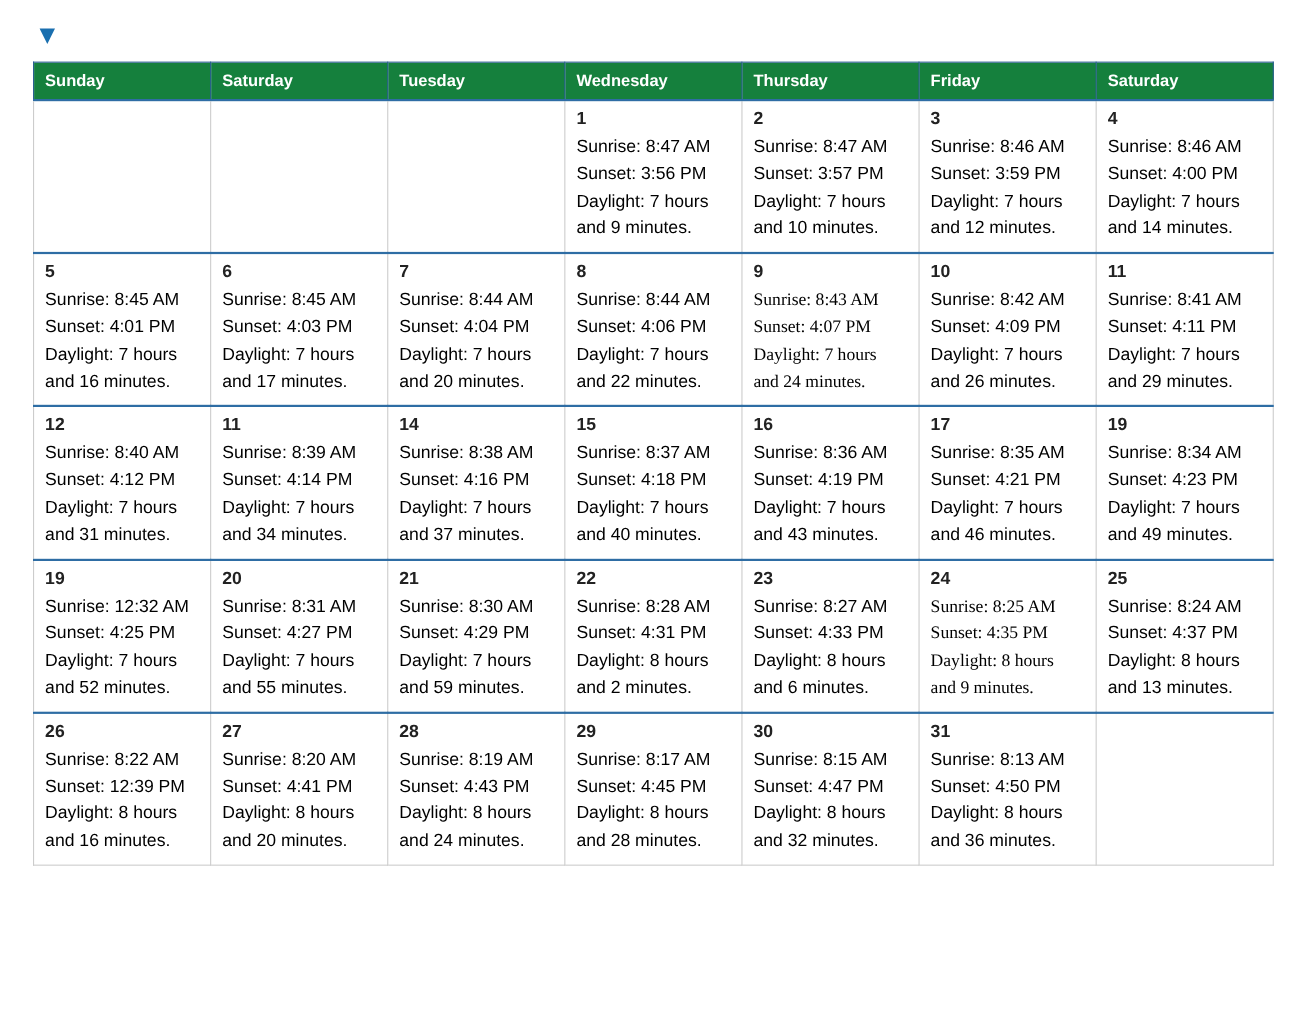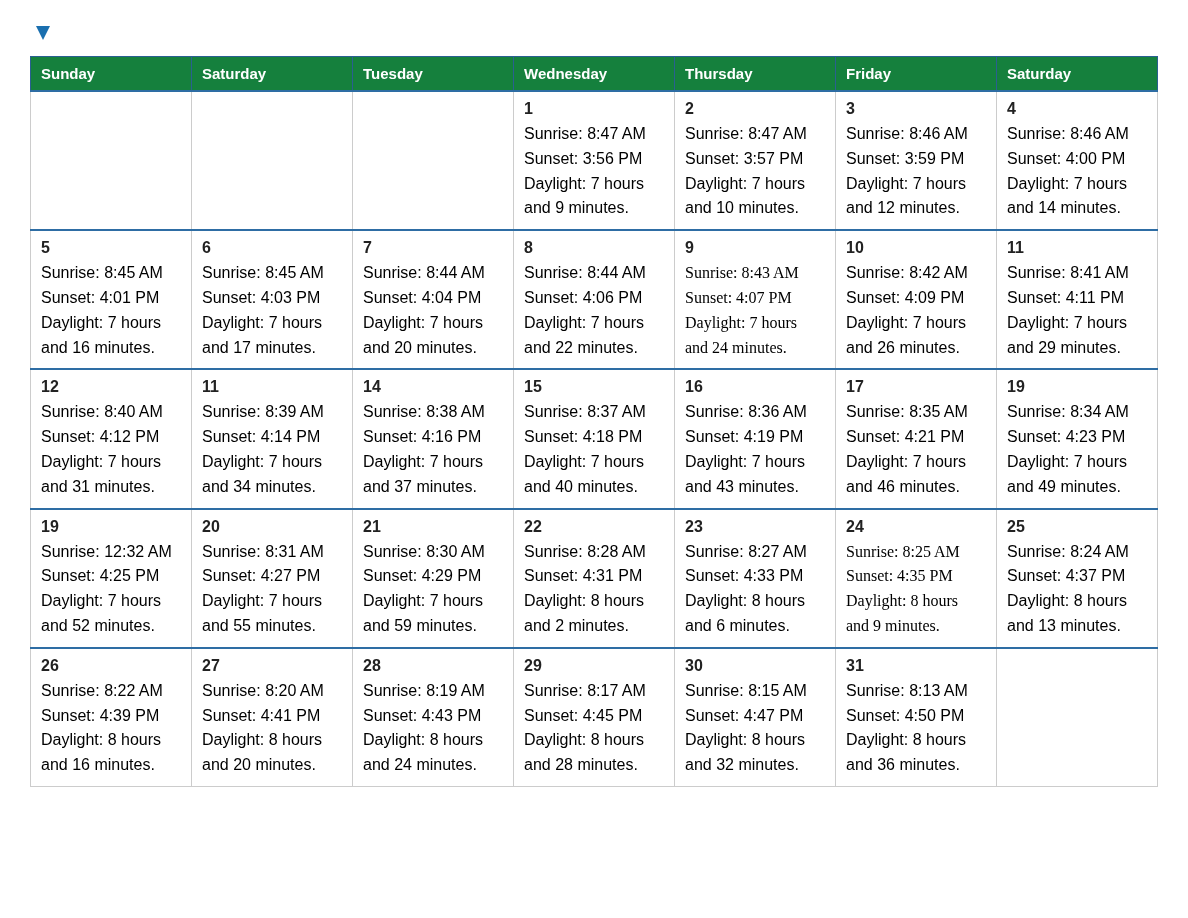--- a/index.html
+++ b/index.html
@@ -304,21 +304,21 @@
           <div class="day-info" style="white-space: pre-line;">Sunrise: 8:24 AM
 Sunset: 4:37 PM
 Daylight: 8 hours
 and 13 minutes.</div>
         </td>
       </tr>
       <tr>
         <td>
           <span class="day-number">26</span>
           <div class="day-info" style="white-space: pre-line;">Sunrise: 8:22 AM
-Sunset: 4:39 PM
+Sunset: 12:39 PM
 Daylight: 8 hours
 and 16 minutes.</div>
         </td>
         <td>
           <span class="day-number">27</span>
           <div class="day-info" style="white-space: pre-line;">Sunrise: 8:20 AM
 Sunset: 4:41 PM
 Daylight: 8 hours
 and 20 minutes.</div>
         </td>

